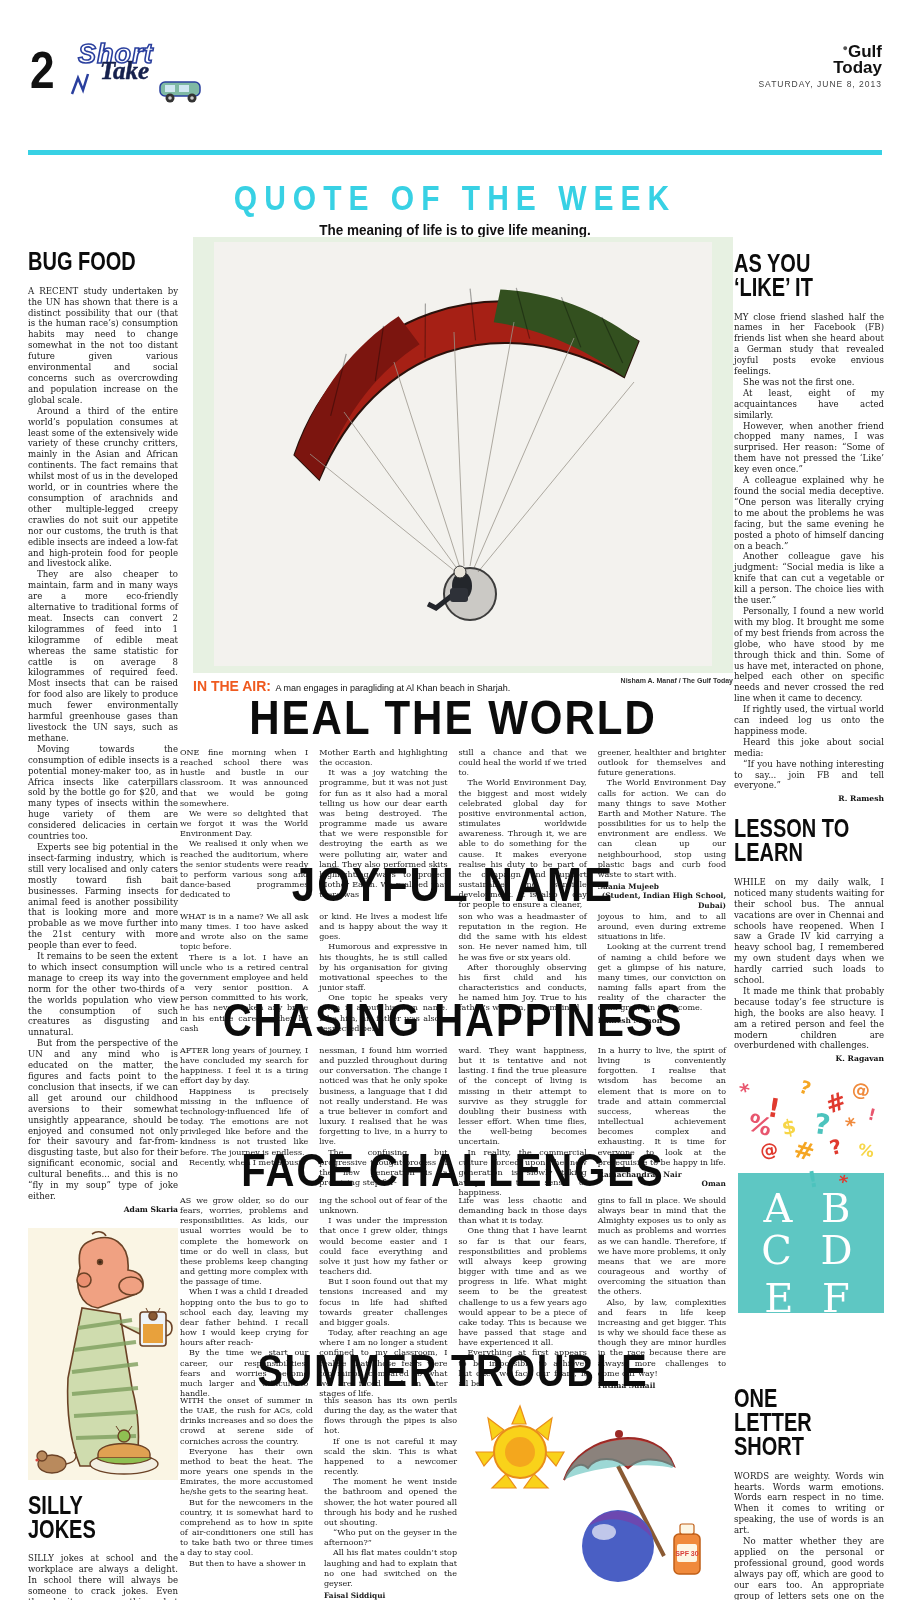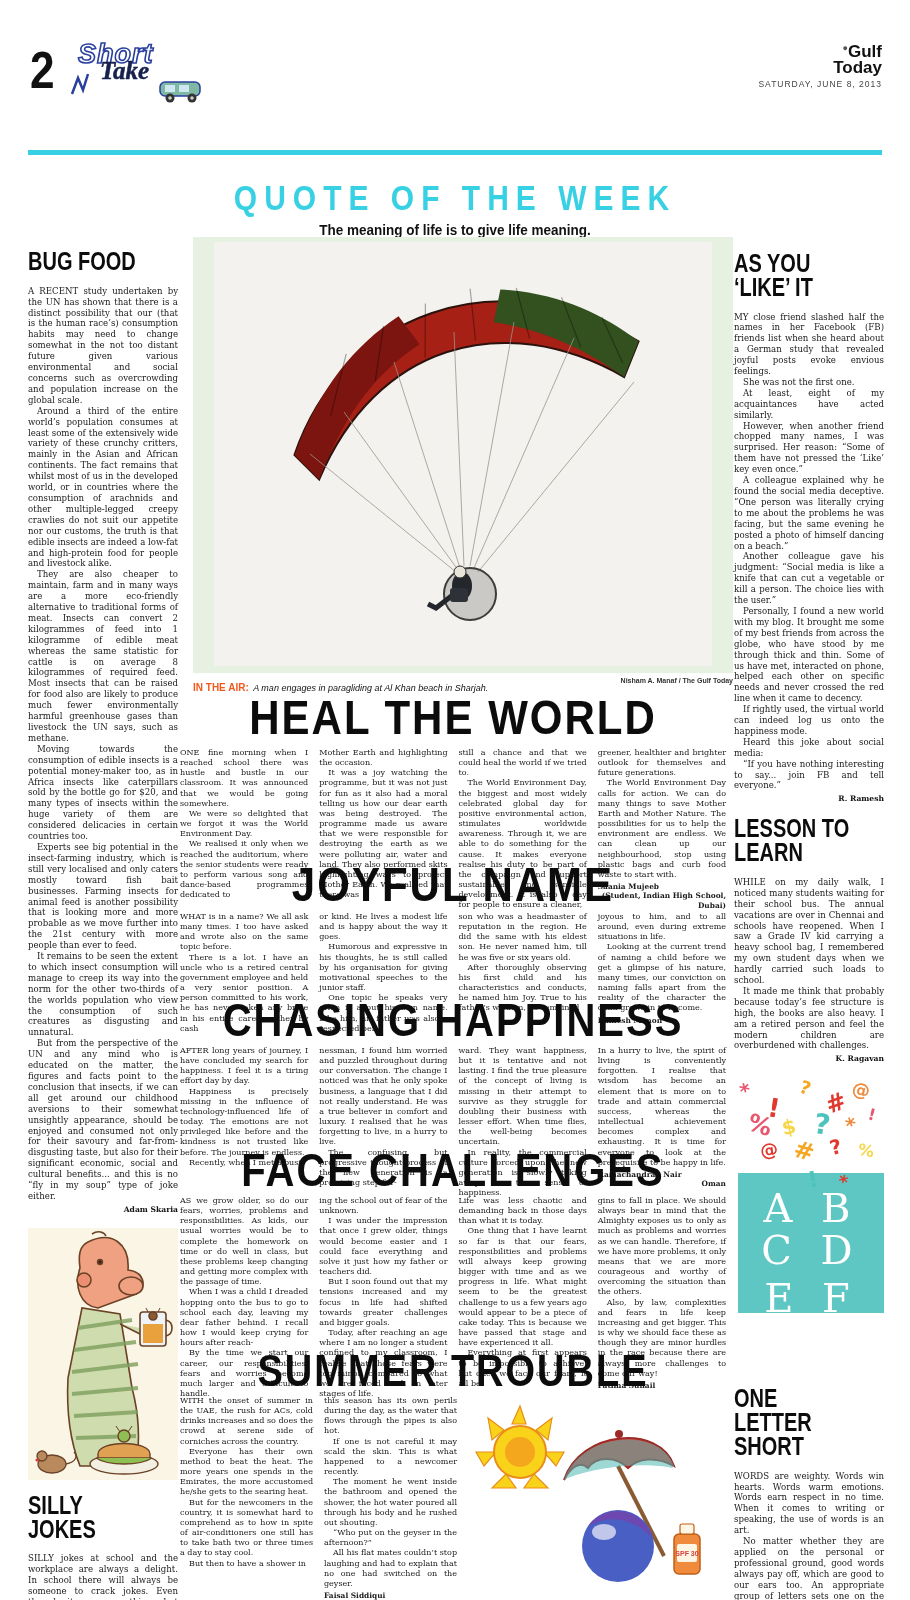--- a/index.html
+++ b/index.html
@@ -25,22 +25,22 @@
   .quote{position:absolute;left:0;top:182px;width:100%;text-align:center;}
   .quote-title{font-size:30px;font-weight:800;color:#38d1e4;letter-spacing:7px;
                transform:scaleY(1.15);display:inline-block;}
   .quote-text{font-size:13.5px;font-weight:700;margin-top:7px;transform:scaleY(1.1);}
   .quote-author{font-size:10.5px;color:#222;margin-top:3px;letter-spacing:1px;}
   
   .photo-panel{position:absolute;left:193px;top:237px;width:540px;height:436px;background:#e7f1e2;}
   .photo{position:absolute;left:21px;top:5px;width:498px;height:424px;background:#f3f2ee;}
   .caption-row{position:absolute;left:193px;top:677px;width:540px;display:flex;
                justify-content:space-between;align-items:flex-start;}
-  .cap-label{color:#ef5a1f;font-weight:800;font-size:10px;}
-  .cap-text{font-size:9px;color:#111;font-style:italic;}
+  .cap-label{color:#ef5a1f;font-weight:800;font-size:14px;}
+  .cap-text{font-size:9px;color:#111;}
   .cap-credit{font-size:7px;font-weight:700;color:#333;white-space:nowrap;margin-left:10px;}
   
   .center{position:absolute;left:180px;width:546px;}
   .big-head{font-family:"Liberation Sans",sans-serif;font-weight:800;text-align:center;
             letter-spacing:2px;line-height:1;transform:scaleY(1.15);color:#0c0c0c;}
   .cols{display:flex;gap:11px;}
   .col{flex:1;font-family:"DejaVu Serif","Liberation Serif",serif;font-size:8px;
        line-height:1.27;text-align:justify;color:#1a1a1a;}
   .col p, .rail-body p{margin:0;}
   .col p + p, .rail-body p + p{text-indent:9px;}

